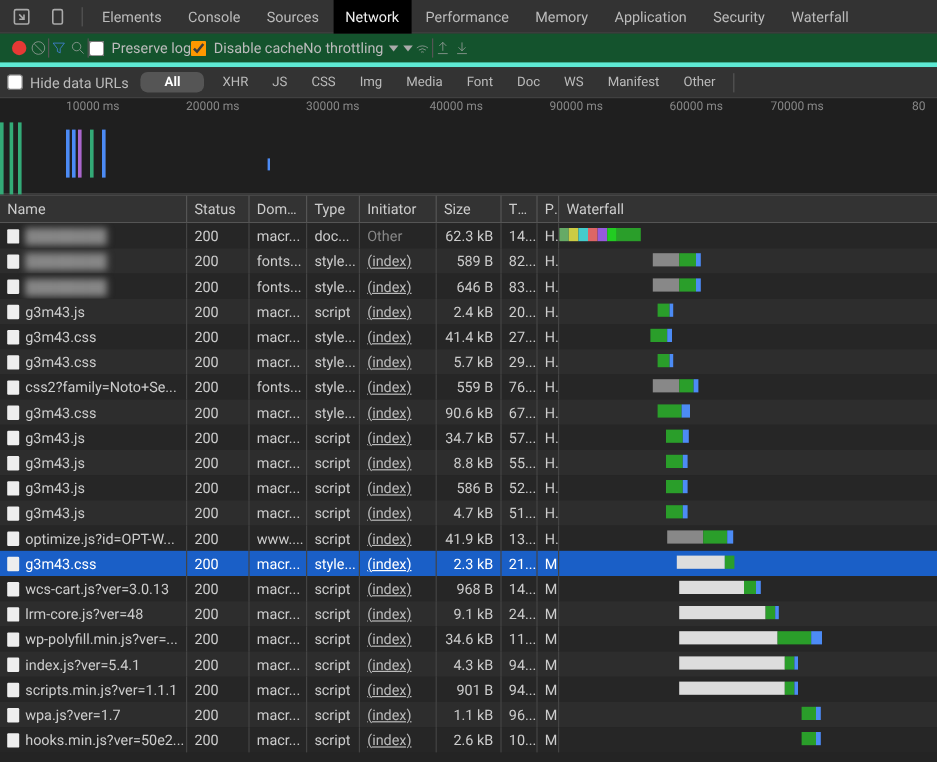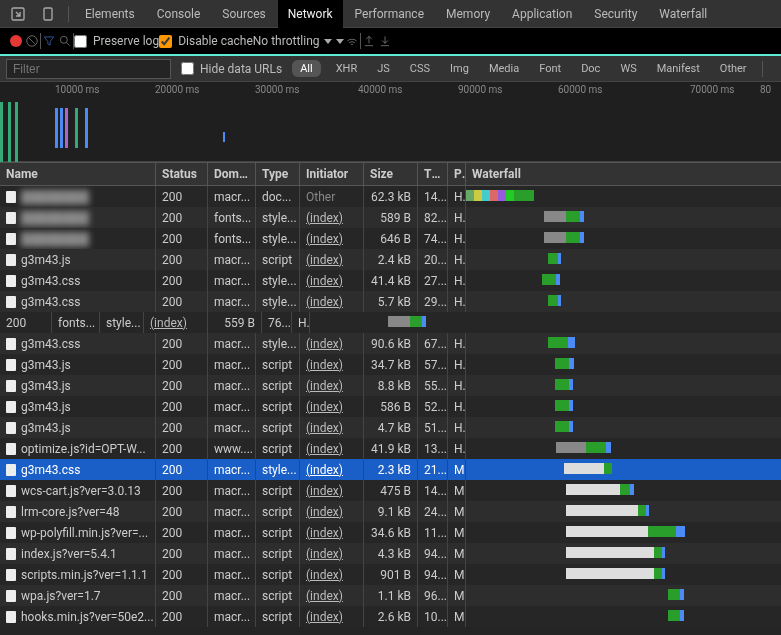--- a/index.html
+++ b/index.html
@@ -2,39 +2,39 @@
 <html><head>
 <meta charset="utf-8">
 <style>
 * { margin: 0; padding: 0; box-sizing: border-box; }
 body { font-family: -apple-system, "Segoe UI", Roboto, sans-serif; font-size: 12px; background: #242424; color: #ccc; width: 781px; height: 635px; overflow: hidden; }
 .tabs { display: flex; align-items: center; height: 28px; background: #333; border-bottom: 1px solid #444; padding: 0 4px; gap: 2px; }
 .tab-icon { width: 28px; height: 28px; display: flex; align-items: center; justify-content: center; color: #aaa; }
 .tab-icon svg { width: 16px; height: 16px; }
 .tab { padding: 0 10px; height: 28px; line-height: 28px; color: #bbb; cursor: pointer; }
 .tab.active { background: #000; color: #eee; }
-.toolbar { display: flex; align-items: center; padding: 4px 8px; background: #000000; border-bottom: 2px solid #5eead4; height: 28px; }
+.toolbar { display: flex; align-items: center; padding: 4px 8px; background: #14532d; border-bottom: 4px solid #5eead4; height: 28px; }
 .tbicon { width: 16px; height: 16px; display: flex; align-items: center; justify-content: center; }
 .record-btn { width: 12px; height: 12px; border-radius: 50%; background: #e53935; }
 .clear-btn svg, .filter-btn svg, .search-btn svg, .up-btn svg, .down-btn svg, .wifi-btn svg { width: 14px; height: 14px; stroke: #aaa; fill: none; }
 .filter-btn svg { stroke: #4c8bf5; }
 .chkbox { display: inline-flex; align-items: center; gap: 6px; color: #bbb; }
 .chkbox input { width: 13px; height: 13px; }
 .select { color: #bbb; display: inline-flex; align-items: center; gap: 4px; }
 .caret { width: 0; height: 0; border-left: 4px solid transparent; border-right: 4px solid transparent; border-top: 5px solid #aaa; }
 .filterbar { display: flex; align-items: center; gap: 10px; padding: 2px 6px; background: #333; border-bottom: 1px solid #444; min-height: 26px; }
 .filter-input { background: #242424; border: 1px solid #555; color: #ccc; padding: 2px 6px; width: 165px; font-size: 12px;}
 .pill { font-size: 11px; color: #bbb; padding: 2px 5px; border-radius: 6px; }
-.pill.active { background: #555; color: #fff; border-radius: 6px; padding: 2px 8px; }
+.pill.active { background: #555; color: #fff; border-radius: 6px; padding: 2px 20px; font-weight: bold; }
 .overview { height: 80px; background: #1f1f1f; border-bottom: 1px solid #444; position: relative; }
 .ruler { display: flex; height: 20px; font-size: 10px; color: #888; position: relative; }
 .ruler div { position: absolute; top: 2px; }
 .timeline-body { position: absolute; top: 20px; left: 0; right: 0; bottom: 0; }
 .table { width: 100%; }
-.thead { display: flex; background: #333; border-top: 1px solid #555; border-bottom: 1px solid #555; font-weight: bold; }
+.thead { display: flex; background: #333; border-top: 1px solid #555; border-bottom: 1px solid #555; }
 .th { padding: 4px 6px; color: #ccc; border-right: 1px solid #555; overflow: hidden; white-space: nowrap; text-overflow: ellipsis; }
 .tbody { }
 .tr { display: flex; height: 21px; align-items: center; }
 .tr:nth-child(odd) { background: #262626; }
 .tr:nth-child(even) { background: #2d2d2d; }
 .tr.selected { background: #1a5fc7; color: #fff; }
 .td { padding: 2px 6px; overflow: hidden; white-space: nowrap; text-overflow: ellipsis; border-right: 1px solid #444; display: flex; align-items: center; height: 100%; }
 .c-name { width: 156px; gap: 5px; }
 .c-status { width: 52px; }
 .c-domain { width: 48px; }
@@ -127,21 +127,20 @@
       </svg>
     </div>
   <div class="tbicon down-btn">
       <svg viewBox="0 0 24 24">
         <path d="M12 4v12M7 11l5 5 5-5M5 20h14"></path>
       </svg>
     </div>
 </div>
 
 <div class="filterbar">
-  <input class="filter-input" placeholder="Filter" style="">
   <label class="chkbox">
       <input type="checkbox" style="">
       <span>Hide data URLs</span>
     </label>
   <span class="pill active">All</span>
   <span class="pill">XHR</span>
   <span class="pill">JS</span>
   <span class="pill">CSS</span>
   <span class="pill">Img</span>
   <span class="pill">Media</span>
@@ -154,21 +153,21 @@
 </div>
 
 <div class="overview">
   <div class="ruler" id="ruler">
       <div style="left: 55px;">10000 ms</div>
       <div style="left: 155px;">20000 ms</div>
       <div style="left: 255px;">30000 ms</div>
       <div style="left: 358px;">40000 ms</div>
       <div style="left: 458px;">90000 ms</div>
       <div style="left: 558px;">60000 ms</div>
-      <div style="left: 690px;">70000 ms</div>
+      <div style="left: 642px;">70000 ms</div>
       <div style="left: 760px;">80</div>
     </div>
   <div class="timeline-body" id="tlbody">
     <div style="position:absolute;left:0;top:0;width:3px;height:60px;background:#3a7"></div>
     <div style="position:absolute;left:8px;top:0;width:3px;height:60px;background:#3a7"></div>
     <div style="position:absolute;left:15px;top:0;width:3px;height:60px;background:#3a7"></div>
     <div style="position:absolute;left:55px;top:6px;width:3px;height:40px;background:#4c8bf5"></div>
     <div style="position:absolute;left:60px;top:6px;width:3px;height:40px;background:#4c8bf5"></div>
     <div style="position:absolute;left:65px;top:6px;width:3px;height:40px;background:#a6c"></div>
     <div style="position:absolute;left:75px;top:6px;width:3px;height:40px;background:#3a7"></div>
@@ -243,21 +242,21 @@
           <span class="file-icon"></span>
           <span class="blurred">████████</span>
         </div>
         <div class="td c-status">200</div>
         <div class="td c-domain">fonts...</div>
         <div class="td c-type">style...</div>
         <div class="td c-init">
           <span class="initiator-link">(index)</span>
         </div>
         <div class="td c-size">646 B</div>
-        <div class="td c-time">74...</div>
+        <div class="td c-time">83...</div>
         <div class="td c-prio">H..</div>
         <div class="td c-wf">
           <div class="wfbar" style="left:78px">
             <div class="wfseg" style="background:#888;width:22px"></div>
             <div class="wfseg" style="background:#2a9e2a;width:14px"></div>
             <div class="wfseg" style="background:#4c8bf5;width:4px"></div>
           </div>
         </div>
       </div>
       <div class="tr">
@@ -317,20 +316,24 @@
         <div class="td c-time">29...</div>
         <div class="td c-prio">H..</div>
         <div class="td c-wf">
           <div class="wfbar" style="left:82px">
             <div class="wfseg" style="background:#2a9e2a;width:10px"></div>
             <div class="wfseg" style="background:#4c8bf5;width:3px"></div>
           </div>
         </div>
       </div>
       <div class="tr">
+        <div class="td c-name">
+          <span class="file-icon"></span>
+          <span class="">css2?family=Noto+Se...</span>
+        </div>
         <div class="td c-status">200</div>
         <div class="td c-domain">fonts...</div>
         <div class="td c-type">style...</div>
         <div class="td c-init">
           <span class="initiator-link">(index)</span>
         </div>
         <div class="td c-size">559 B</div>
         <div class="td c-time">76...</div>
         <div class="td c-prio">H..</div>
         <div class="td c-wf">
@@ -493,21 +496,21 @@
         <div class="td c-name">
           <span class="file-icon"></span>
           <span class="">wcs-cart.js?ver=3.0.13</span>
         </div>
         <div class="td c-status">200</div>
         <div class="td c-domain">macr...</div>
         <div class="td c-type">script</div>
         <div class="td c-init">
           <span class="initiator-link">(index)</span>
         </div>
-        <div class="td c-size">475 B</div>
+        <div class="td c-size">968 B</div>
         <div class="td c-time">14...</div>
         <div class="td c-prio">M</div>
         <div class="td c-wf">
           <div class="wfbar" style="left:100px">
             <div class="wfseg" style="background:#ddd;width:54px"></div>
             <div class="wfseg" style="background:#2a9e2a;width:10px"></div>
             <div class="wfseg" style="background:#4c8bf5;width:4px"></div>
           </div>
         </div>
       </div>

